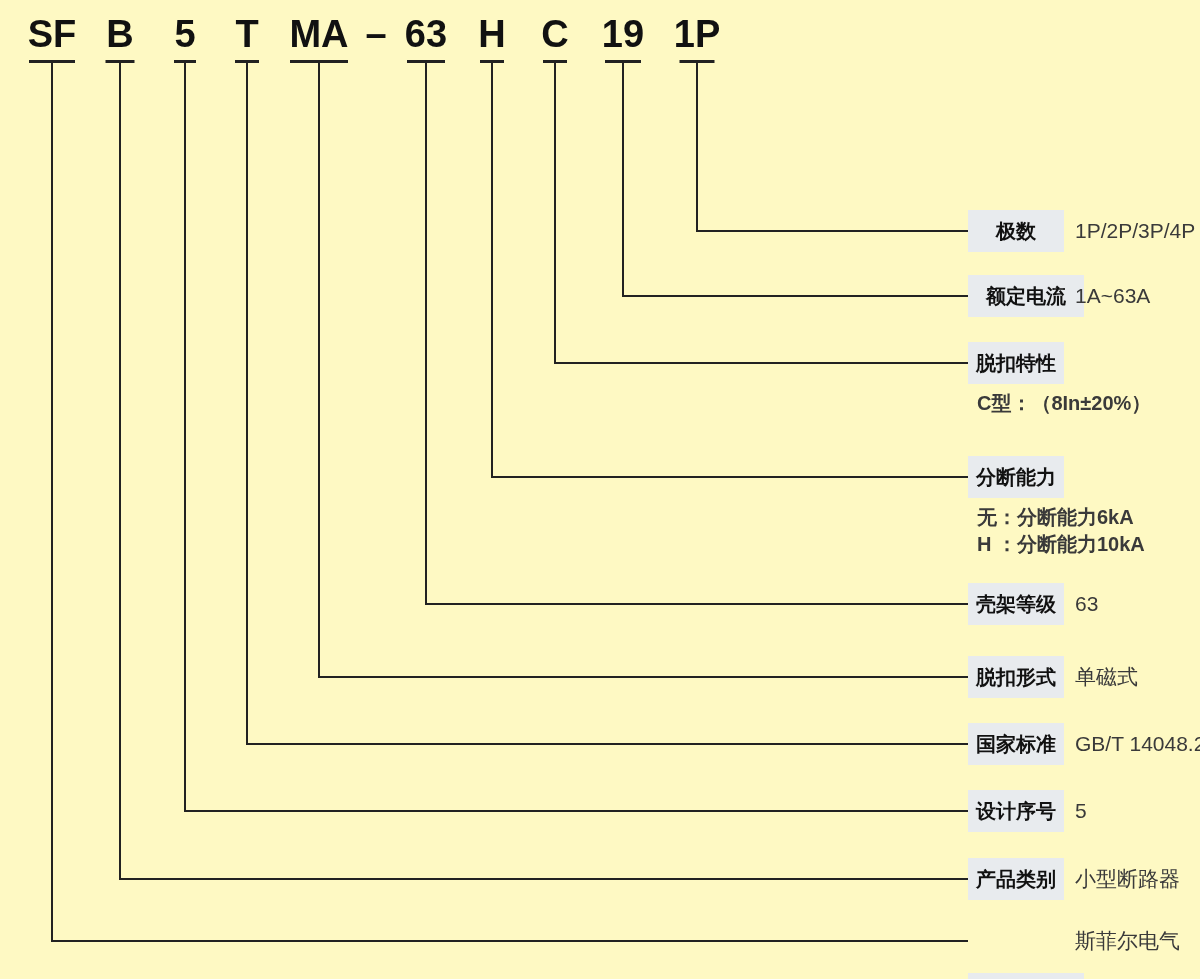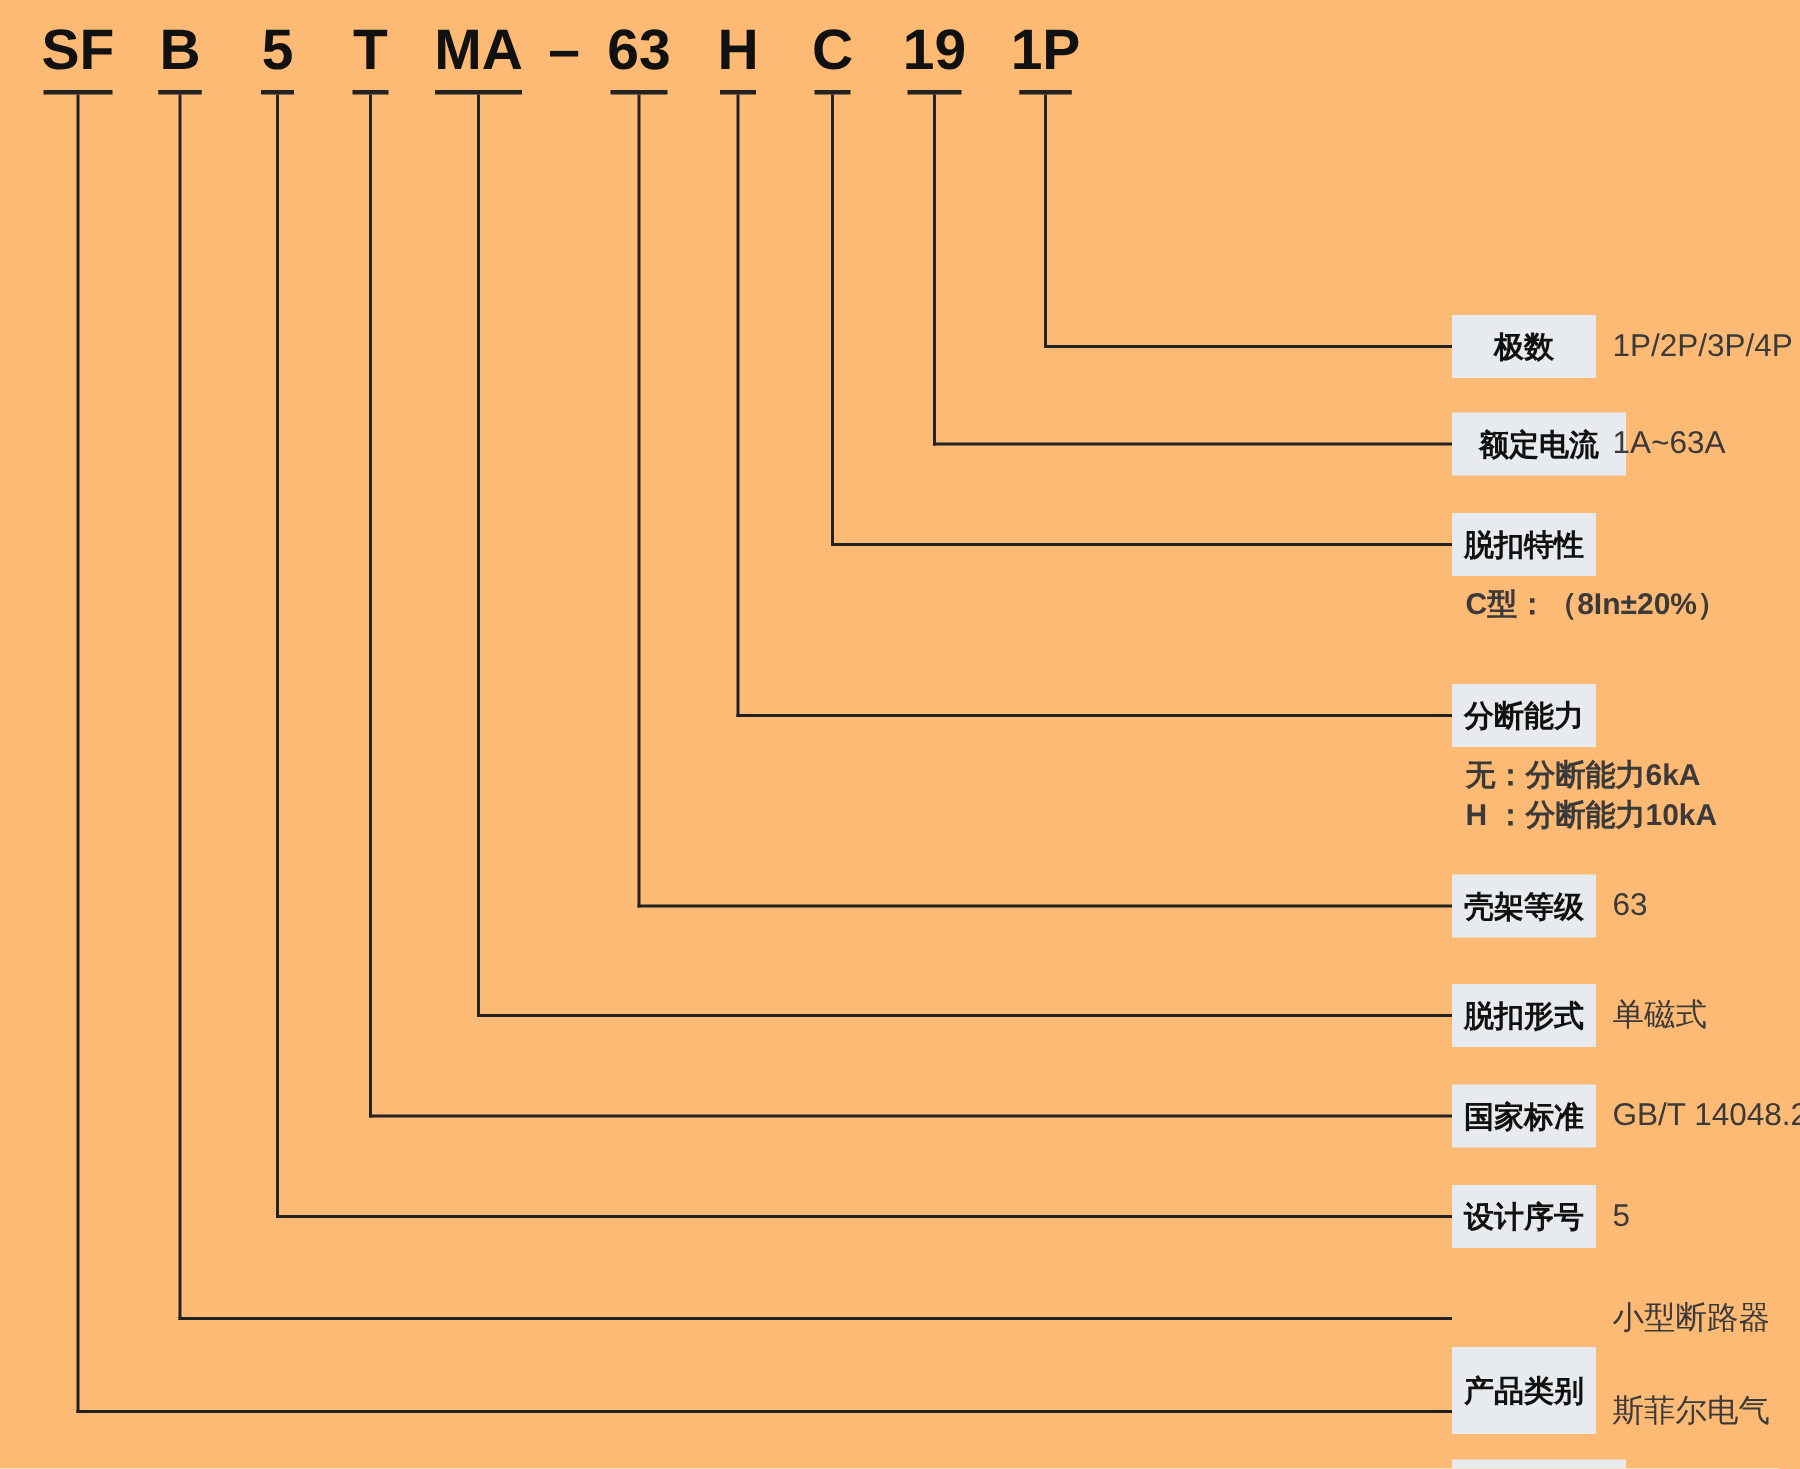--- a/index.html
+++ b/index.html
@@ -1,17 +1,17 @@
 <!DOCTYPE html>
 <html><head>
 <meta charset="utf-8">
 <style>
   html,body { margin:0; padding:0; background:#ffffff; }
   .stage {
-    position:relative; width:1200px; height:979px; background:#fdba74;
+    position:relative; width:1200px; height:979px; background:#fef9c3;
     font-family:"Liberation Sans","DejaVu Sans",sans-serif;
     overflow:hidden;
     --line:#222222; --boxbg:#e8ebee; --ink:#111111; --val:#3a3a3a;
   }
   .code {
     position:absolute; top:14px; transform:translateX(-50%);
     font-size:38px; font-weight:bold; color:var(--ink);
     line-height:40px; white-space:nowrap;
   }
   .tick {
@@ -109,21 +109,21 @@
     </div>
     <div class="value" style="left: 1075px; top: 729px;">GB/T 14048.2</div>
     <div class="vline" style="left: 184px; top: 63px; height: 749px;"></div>
     <div class="hline" style="left: 184px; top: 810px; width: 784px;"></div>
     <div class="gbox" style="left: 968px; top: 790px; width: 96px; height: 42px;">
       <span class="lbl">设计序号</span>
     </div>
     <div class="value" style="left: 1075px; top: 796px;">5</div>
     <div class="vline" style="left: 119px; top: 63px; height: 817px;"></div>
     <div class="hline" style="left: 119px; top: 878px; width: 849px;"></div>
-    <div class="gbox" style="left: 968px; top: 858px; width: 96px; height: 58px; margin-top: 40px;">
+    <div class="gbox" style="left: 968px; top: 858px; width: 96px; height: 42px;">
       <span class="lbl">产品类别</span>
     </div>
     <div class="value" style="left: 1075px; top: 864px;">小型断路器</div>
     <div class="vline" style="left: 51px; top: 63px; height: 879px;"></div>
     <div class="hline" style="left: 51px; top: 940px; width: 917px;"></div>
     <div class="gbox" style="left: 968px; top: 973px; width: 116px; height: 42px;">
       <span class="lbl">企业代号</span>
     </div>
     <div class="value" style="left: 1075px; top: 926px;">斯菲尔电气</div>
   </div>

